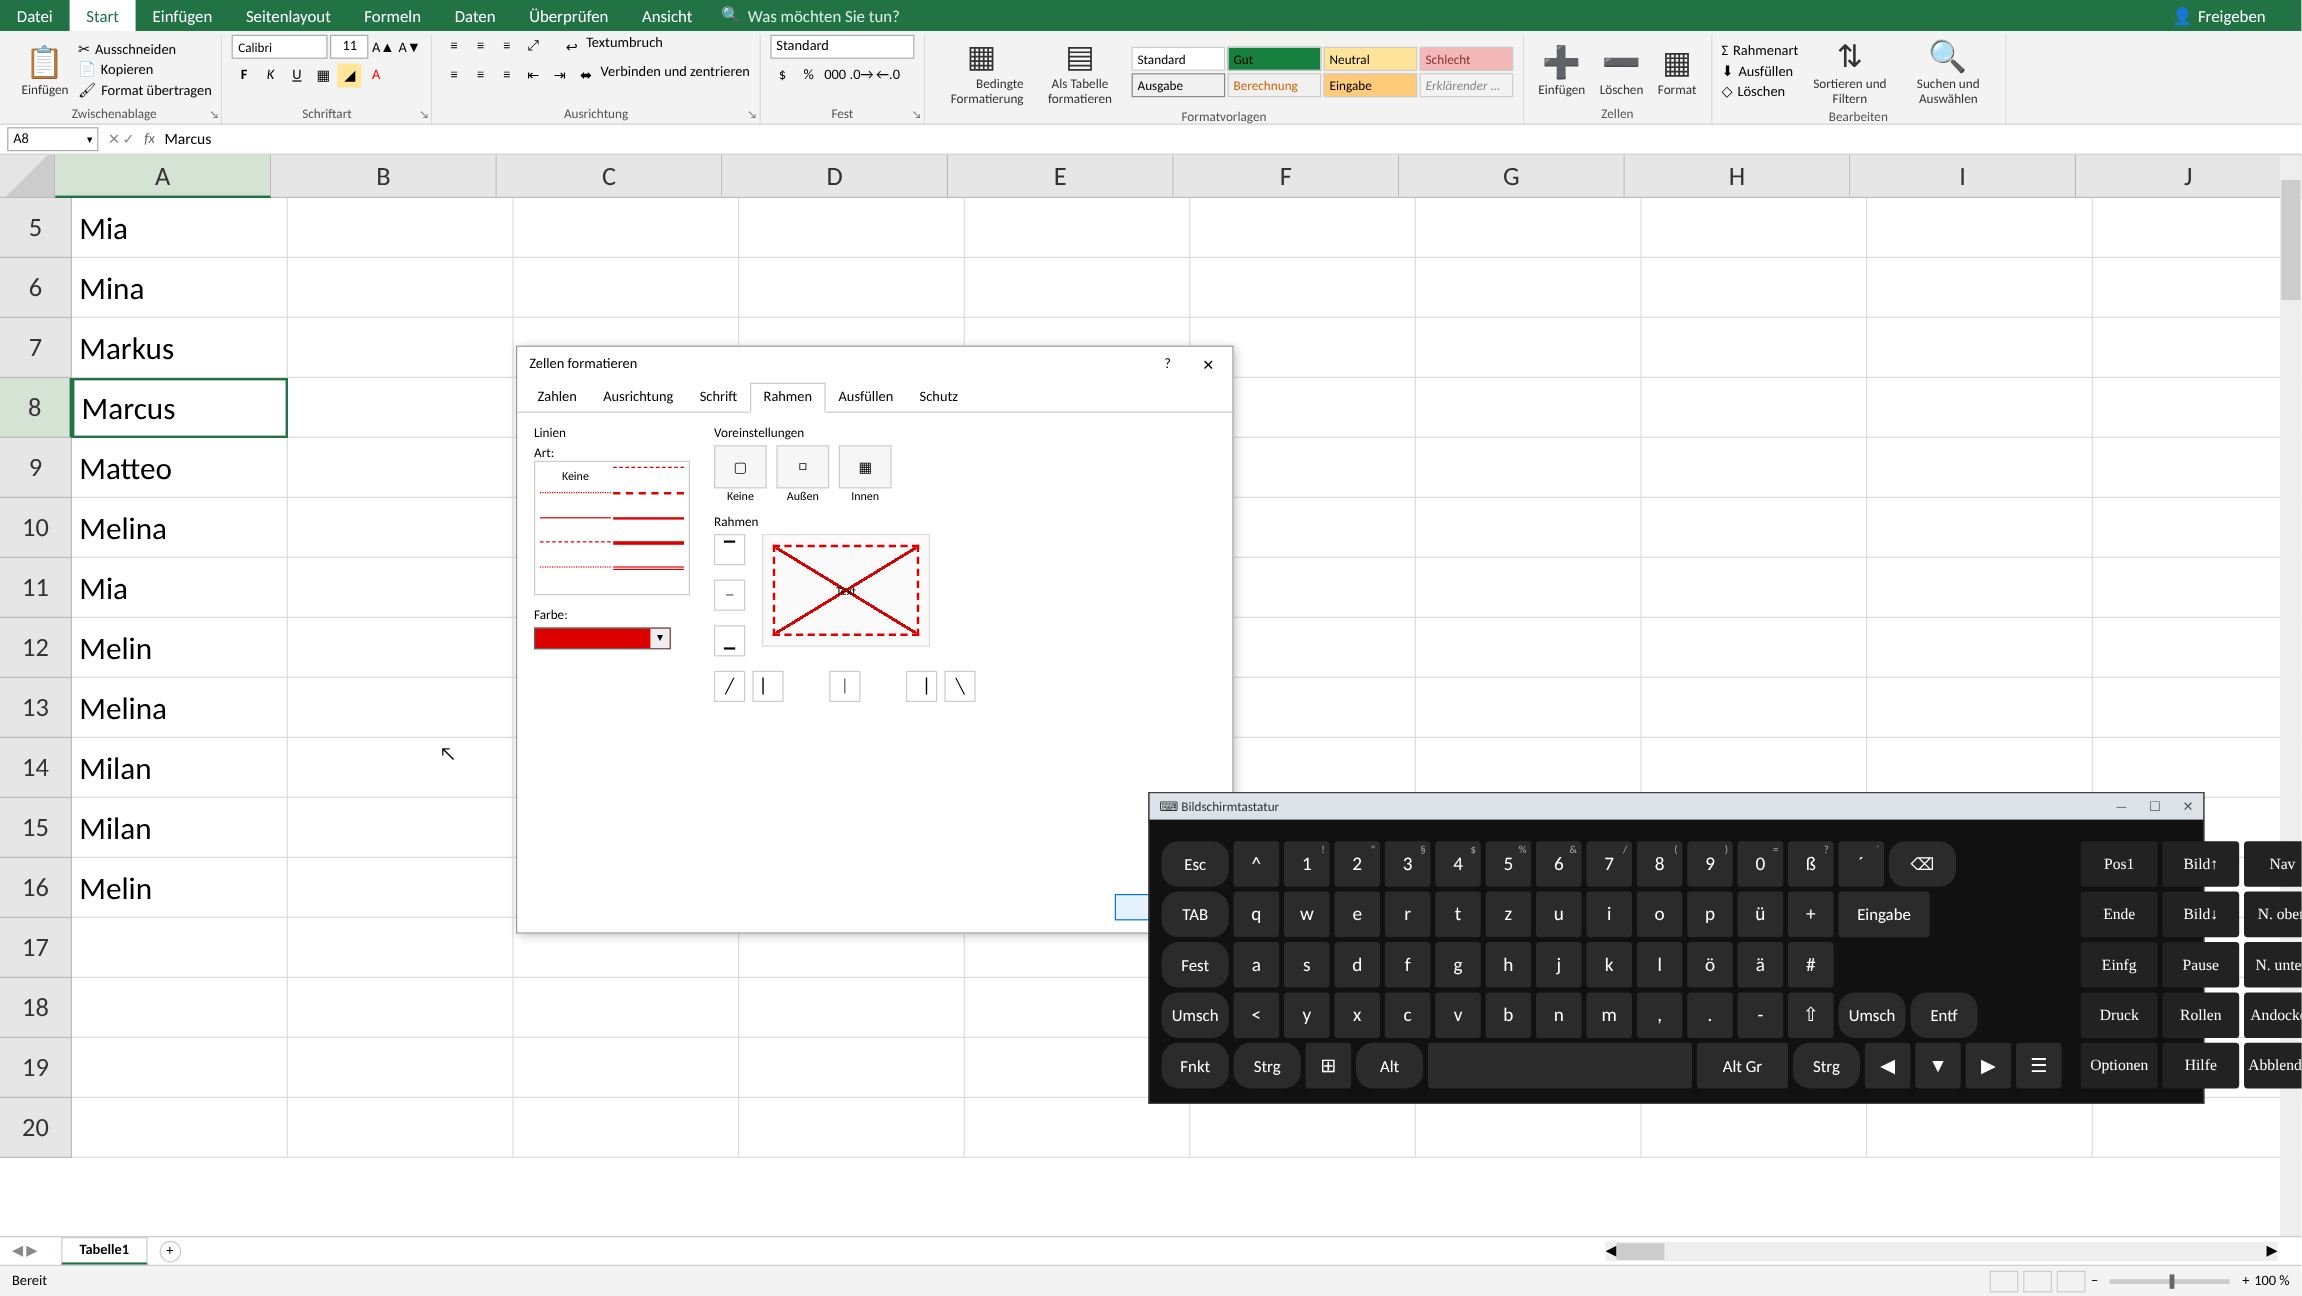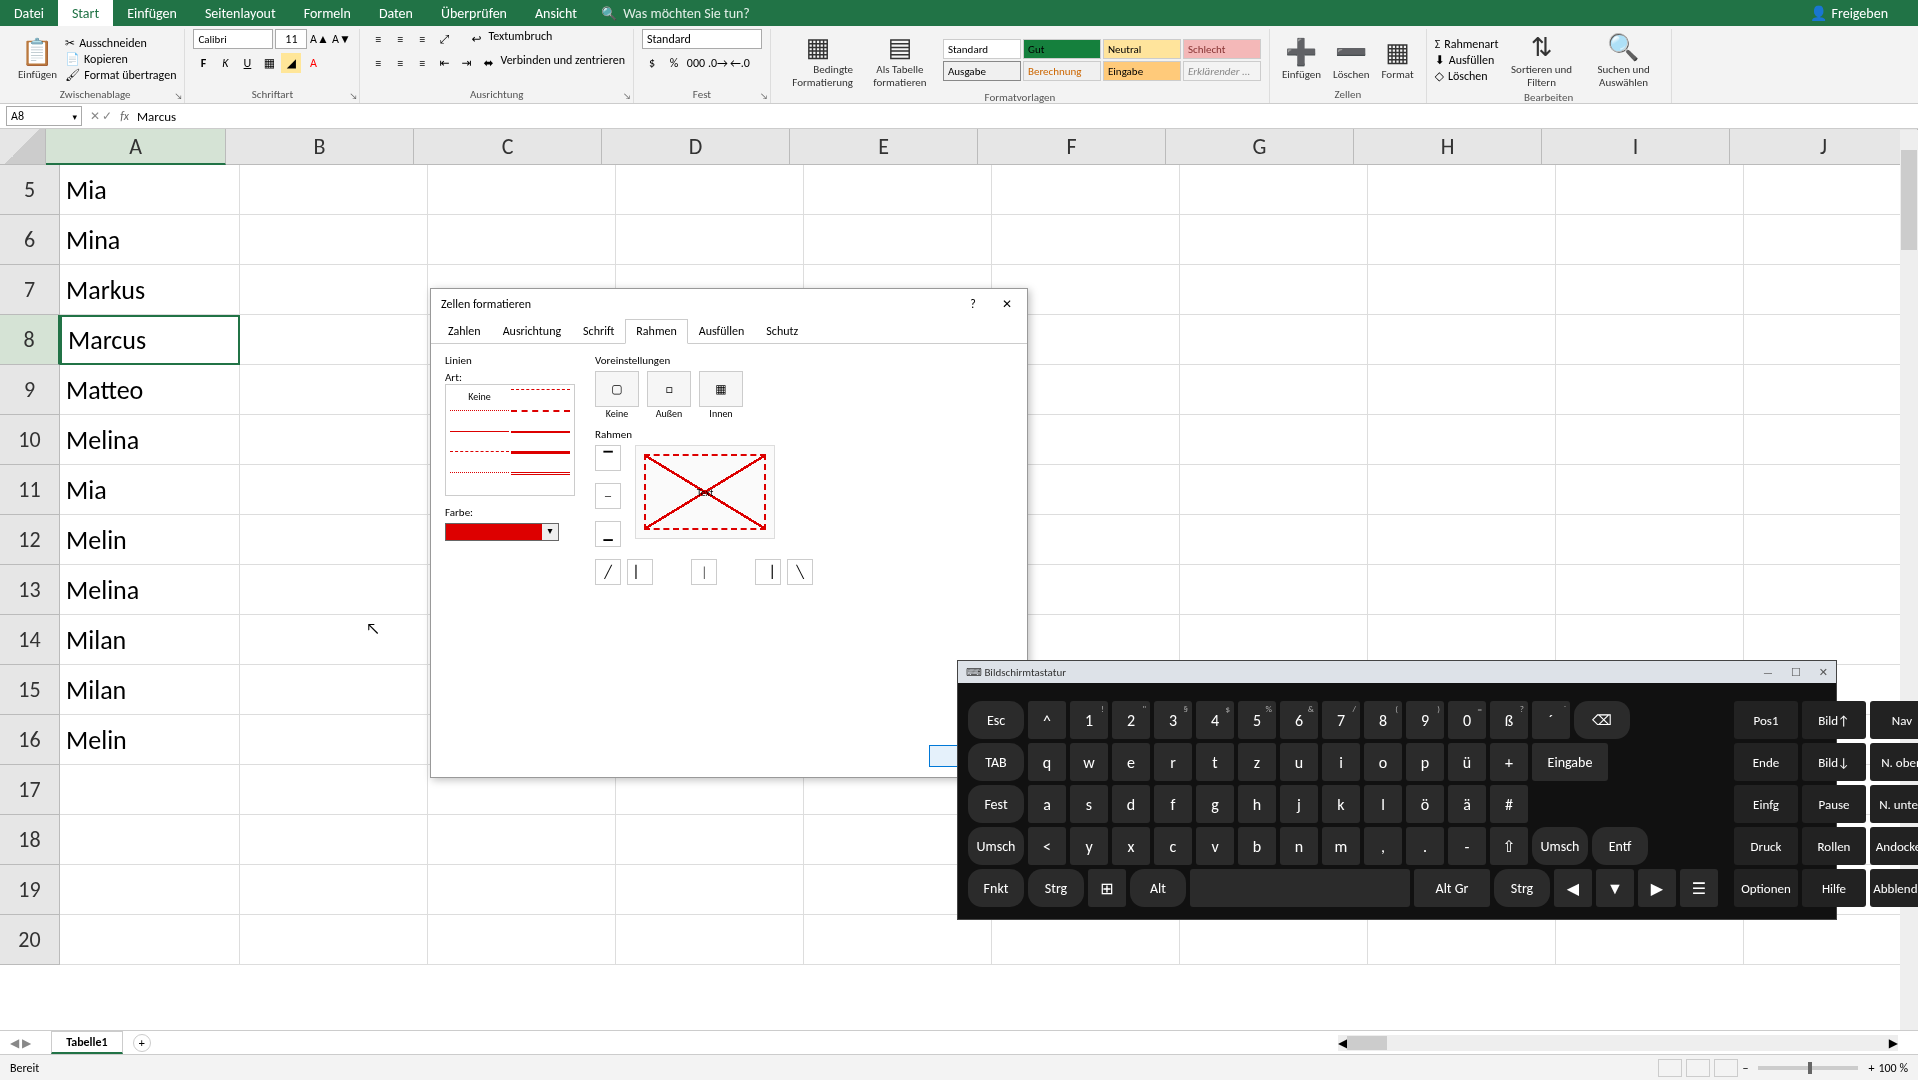--- a/index.html
+++ b/index.html
@@ -106,21 +106,21 @@
 .osk-title .wbtns span { cursor: pointer; }
 .osk-body { padding: 18px 10px 12px 10px; display: flex; gap: 16px; }
 .osk-main { flex: 1; display: flex; flex-direction: column; gap: 4px; }
 .osk-row { display: flex; gap: 4px; }
 .osk-key { background: #2b2b2b; color: #fff; height: 38px; min-width: 38px; display: flex; align-items: center; justify-content: center; font-size: 16px; border-radius: 3px; cursor: pointer; padding: 0 6px; position: relative; }
 .osk-key.wide { min-width: 56px; font-size: 14px; border-radius: 14px; }
 .osk-key.xwide { min-width: 76px; font-size: 14px; }
 .osk-key .sup { position: absolute; top: 2px; right: 4px; font-size: 9px; color: #aaa; }
 .osk-side { display: flex; flex-direction: column; gap: 4px; }
 .osk-side-row { display: flex; gap: 4px; }
-.osk-side-key { background: #222; color: #fff; height: 38px; width: 64px; display: flex; align-items: center; justify-content: center; font-size: 13px; border-radius: 3px; cursor: pointer; }
+.osk-side-key { background: #222; color: #fff; height: 38px; width: 64px; display: flex; align-items: center; justify-content: center; font-size: 13px; border-radius: 3px; cursor: pointer; font-family: Liberation Serif, serif; }
 
 .vscroll { position: absolute; top: 130px; right: 0; bottom: 50px; width: 18px; background: #eee; }
 .vscroll .thumb { width: 16px; height: 100px; background: #ccc; margin: 20px auto; }
 </style>
 </head>
 <body>
 
 <div class="titlebar">
   <div class="tabs">
     <div class="tab">Datei</div>

